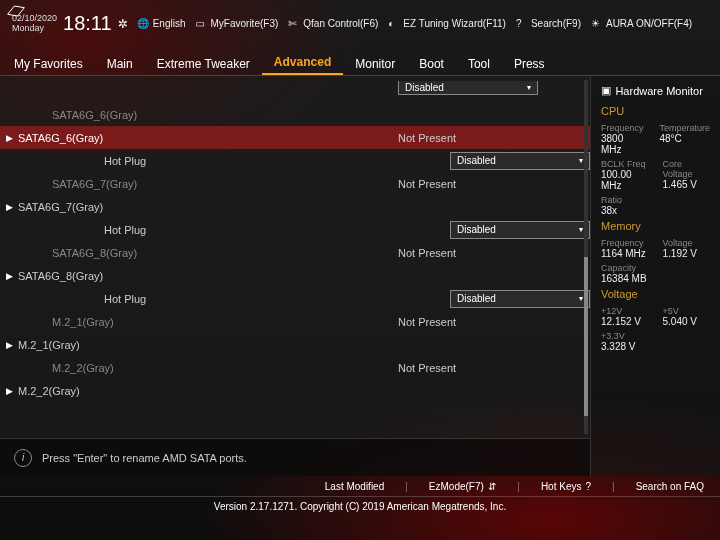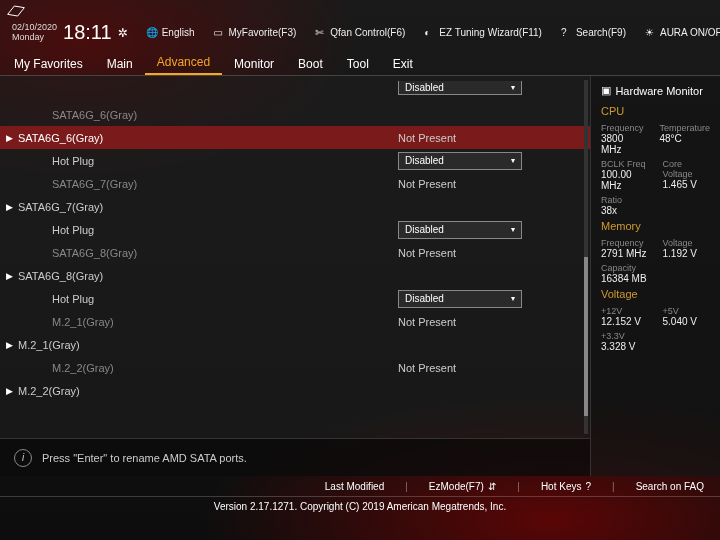--- a/index.html
+++ b/index.html
@@ -4,39 +4,39 @@
 <style>
   * { box-sizing: border-box; margin: 0; padding: 0; font-family: "Segoe UI", Arial, sans-serif; }
   body { width: 720px; height: 540px; background: #0a0a0a; color: #ccc; overflow: hidden; position: relative; }
   .bg-shape { position: absolute; inset: 0; background:
     radial-gradient(ellipse 400px 200px at 80px 40px, rgba(120,0,0,0.5), transparent 70%),
     radial-gradient(ellipse 500px 180px at 550px 520px, rgba(140,0,0,0.6), transparent 70%),
     linear-gradient(180deg, #1a1a1a 0%, #0d0d0d 100%);
     z-index: 0; }
   .header { position: relative; z-index: 2; height: 52px; padding: 4px 12px 0 12px; display: flex; flex-direction: column; }
   .title { font-size: 14px; color: #fff; letter-spacing: 0.5px; margin-left: 28px; margin-top: 2px;}
-  .toolbar { display: flex; align-items: center; gap: 19px; margin-top: 17px; font-size: 10px; color: #eee; }
+  .toolbar { display: flex; align-items: center; gap: 10px; margin-top: 8px; font-size: 10px; color: #eee; }
   .clock-block { display:flex; align-items:center; gap:6px; }
   .date-stack { font-size: 9px; line-height: 1.1; color: #ddd; }
   .time { font-size: 20px; font-weight: 300; color:#fff; }
   .gear { font-size: 12px; color:#fff; }
   .tbitem { display:flex; align-items:center; gap:3px; cursor:pointer; font-size:10px; white-space:nowrap; }
   .tbitem svg, .tbitem .ic { width:12px; height:12px; }
   .tabs { position:relative; z-index:2; display:flex; gap:0; padding: 0 2px; height:24px; align-items:flex-end; border-bottom:1px solid #444; }
   .tab { font-size: 12px; color:#fff; padding: 4px 12px; cursor:pointer; }
-  .tab.active { color:#f5a623; border-bottom: 2px solid #f5a623; }
+  .tab.active { color:#f5a623; border-bottom: 2px solid #f5a623; font-weight: bold; }
   .content { position:relative; z-index:2; display:flex; height: 400px; }
   .main-panel { flex:1; background: rgba(30,30,30,0.6); position:relative; display:flex; flex-direction:column; }
   .settings-list { flex:1; overflow:hidden; padding: 4px 0; position:relative; }
-  .row { display:flex; align-items:center; height:23px; padding-left: 18px; font-size:11px; color:#ccc; position:relative; }
+  .row { display:flex; align-items:center; height:23px; padding-left: 18px; font-size:11px; color:#ccc; position:relative;justify-content:flex-end; }
   .row.sel { background:#7a1a1a; color:#fff; }
   .row .arrow { position:absolute; left:6px; font-size:9px; color:#fff; }
   .row .label { flex: 0 0 380px; }
   .row .value { flex:1; color:#ccc; }
-  .dropdown { display:flex; align-items:center; justify-content:space-between; width:124px; height:18px; border:1px solid #888; background:#2a2a2a; padding:0 6px; font-size:10px; color:#fff; }
+  .dropdown { display:flex; align-items:center; justify-content:space-between; width:140px; height:18px; border:1px solid #888; background:#2a2a2a; padding:0 6px; font-size:10px; color:#fff; }
   .dropdown .caret { font-size:8px; }
   .indent { padding-left: 34px; }
   .dim { color:#888; }
   .help-bar { height:38px; border-top:1px solid #333; background:rgba(0,0,0,0.5); display:flex; align-items:center; gap:10px; padding:0 14px; font-size:11px; color:#ccc; position:relative; z-index:2; }
   .info-ic { width:18px;height:18px;border:1px solid #888;border-radius:50%;display:flex;align-items:center;justify-content:center;font-size:10px;font-style:italic; }
   .side { width:130px; background: rgba(20,20,20,0.7); border-left:1px solid #333; padding:8px 10px; font-size:10px; color:#ccc; }
   .side-title { display:flex; align-items:center; gap:4px; font-size:11px; color:#fff; margin-bottom:8px; }
   .sect-h { color:#cf9a2e; font-size:11px; margin:0 0 6px; }
   .kvrow { display:flex; gap:14px; margin-bottom:4px; }
   .kv { flex:1; }
@@ -92,25 +92,26 @@
     <div class="tbitem">
         <span class="ic">☀</span>
         <span>AURA ON/OFF(F4)</span>
       </div>
   </div>
 </div>
 
 <div class="tabs" id="tabbar">
     <div class="tab">My Favorites</div>
     <div class="tab">Main</div>
+    <div class="tab">Extreme Tweaker</div>
     <div class="tab active">Advanced</div>
     <div class="tab">Monitor</div>
     <div class="tab">Boot</div>
     <div class="tab">Tool</div>
-    <div class="tab">Exit</div>
+    <div class="tab">Press</div>
   </div>
 
 <div class="content">
   <div class="main-panel">
     <div class="settings-list" id="settings">
       <div class="row" style="justify-content:flex-start;">
         <span class="label"></span>
         <div class="dropdown" style="margin-top:-8px;height:14px;border-top:none;">
           <span>Disabled</span>
             <span class="caret">▾</span>
@@ -223,21 +224,21 @@
       <div class="kv">
           <div class="k">Ratio</div>
           <div class="v">38x</div>
         </div>
     </div>
 
     <div class="sect-h">Memory</div>
     <div class="kvrow">
       <div class="kv">
           <div class="k">Frequency</div>
-          <div class="v">2791 MHz</div>
+          <div class="v">1164 MHz</div>
         </div>
       <div class="kv">
           <div class="k">Voltage</div>
           <div class="v">1.192 V</div>
         </div>
     </div>
     <div class="kvrow">
       <div class="kv">
           <div class="k">Capacity</div>
           <div class="v">16384 MB</div>

